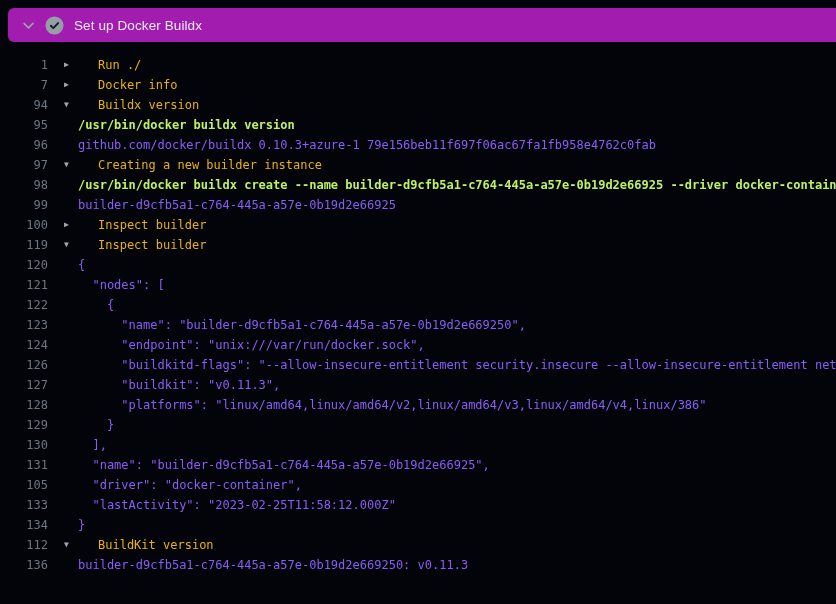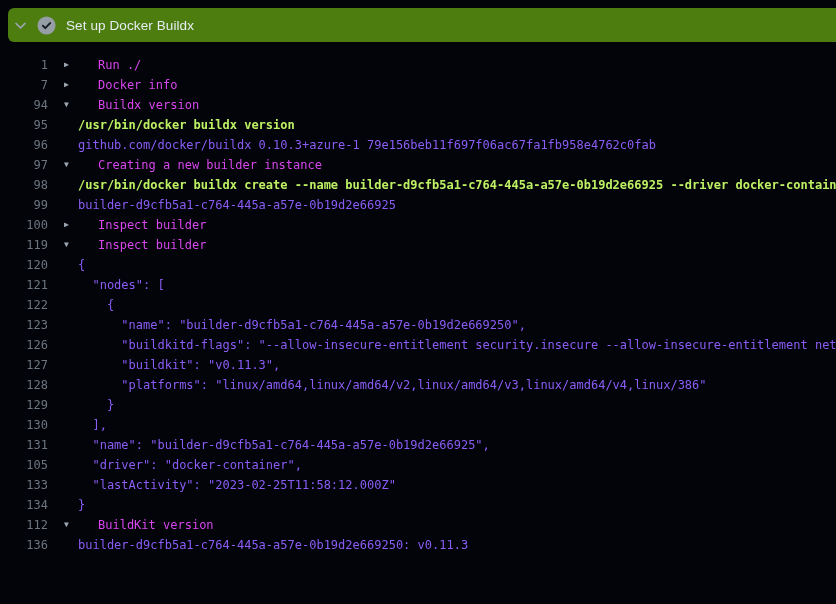--- a/index.html
+++ b/index.html
@@ -7,25 +7,25 @@
     padding: 0;
     width: 836px;
     height: 604px;
     background: #020409;
     overflow: hidden;
   }
   .step-header {
     margin: 8px 0 0 8px;
     height: 34px;
     width: calc(100% - 8px);
-    background: #4d7c0f;
+    background: #a21caf;
     border-radius: 6px 0 0 6px;
     display: flex;
     align-items: center;
-    padding-left: 1px;
+    padding-left: 9px;
     box-sizing: border-box;
     cursor: pointer;
   }
   .chev { display: flex; align-items: center; justify-content: center; width: 22px; }
   .status { display: flex; align-items: center; margin-left: 6px; }
   .step-title {
     margin-left: 10px;
     font-family: "Liberation Sans", sans-serif;
     font-size: 13.5px;
     font-weight: 500;
@@ -54,21 +54,21 @@
     flex: 0 0 14px;
     margin-left: 16px;
     display: flex;
     align-items: center;
     font-size: 8px;
     color: #9da7b1;
   }
   .txt { color: #8b5cf6; }
   .line.command .txt { color: #bef264; font-weight: bold; }
   .line.group_collapsed .txt,
-  .line.group_expanded .txt { color: #d946ef; padding-left: 20px; }
+  .line.group_expanded .txt { color: #eab308; padding-left: 20px; }
   .line.group_collapsed,
   .line.group_expanded { cursor: pointer; }
 </style>
 </head>
 <body>
 
 <div class="step-header">
   <span class="chev">
     <svg width="15" height="15" viewBox="0 0 16 16">
       <path d="M3.2 5.8l4.8 4.8 4.8-4.8" stroke="#9aa4af" stroke-width="1.7" fill="none" stroke-linecap="round" stroke-linejoin="round"></path>
@@ -148,20 +148,25 @@
     <span class="ln">122</span>
     <span class="gt"></span>
     <span class="txt">    {</span>
   </div>
     <div class="line output">
     <span class="ln">123</span>
     <span class="gt"></span>
     <span class="txt">      "name": "builder-d9cfb5a1-c764-445a-a57e-0b19d2e669250",</span>
   </div>
     <div class="line output">
+    <span class="ln">124</span>
+    <span class="gt"></span>
+    <span class="txt">      "endpoint": "unix:///var/run/docker.sock",</span>
+  </div>
+    <div class="line output">
     <span class="ln">126</span>
     <span class="gt"></span>
     <span class="txt">      "buildkitd-flags": "--allow-insecure-entitlement security.insecure --allow-insecure-entitlement network.host",</span>
   </div>
     <div class="line output">
     <span class="ln">127</span>
     <span class="gt"></span>
     <span class="txt">      "buildkit": "v0.11.3",</span>
   </div>
     <div class="line output">

